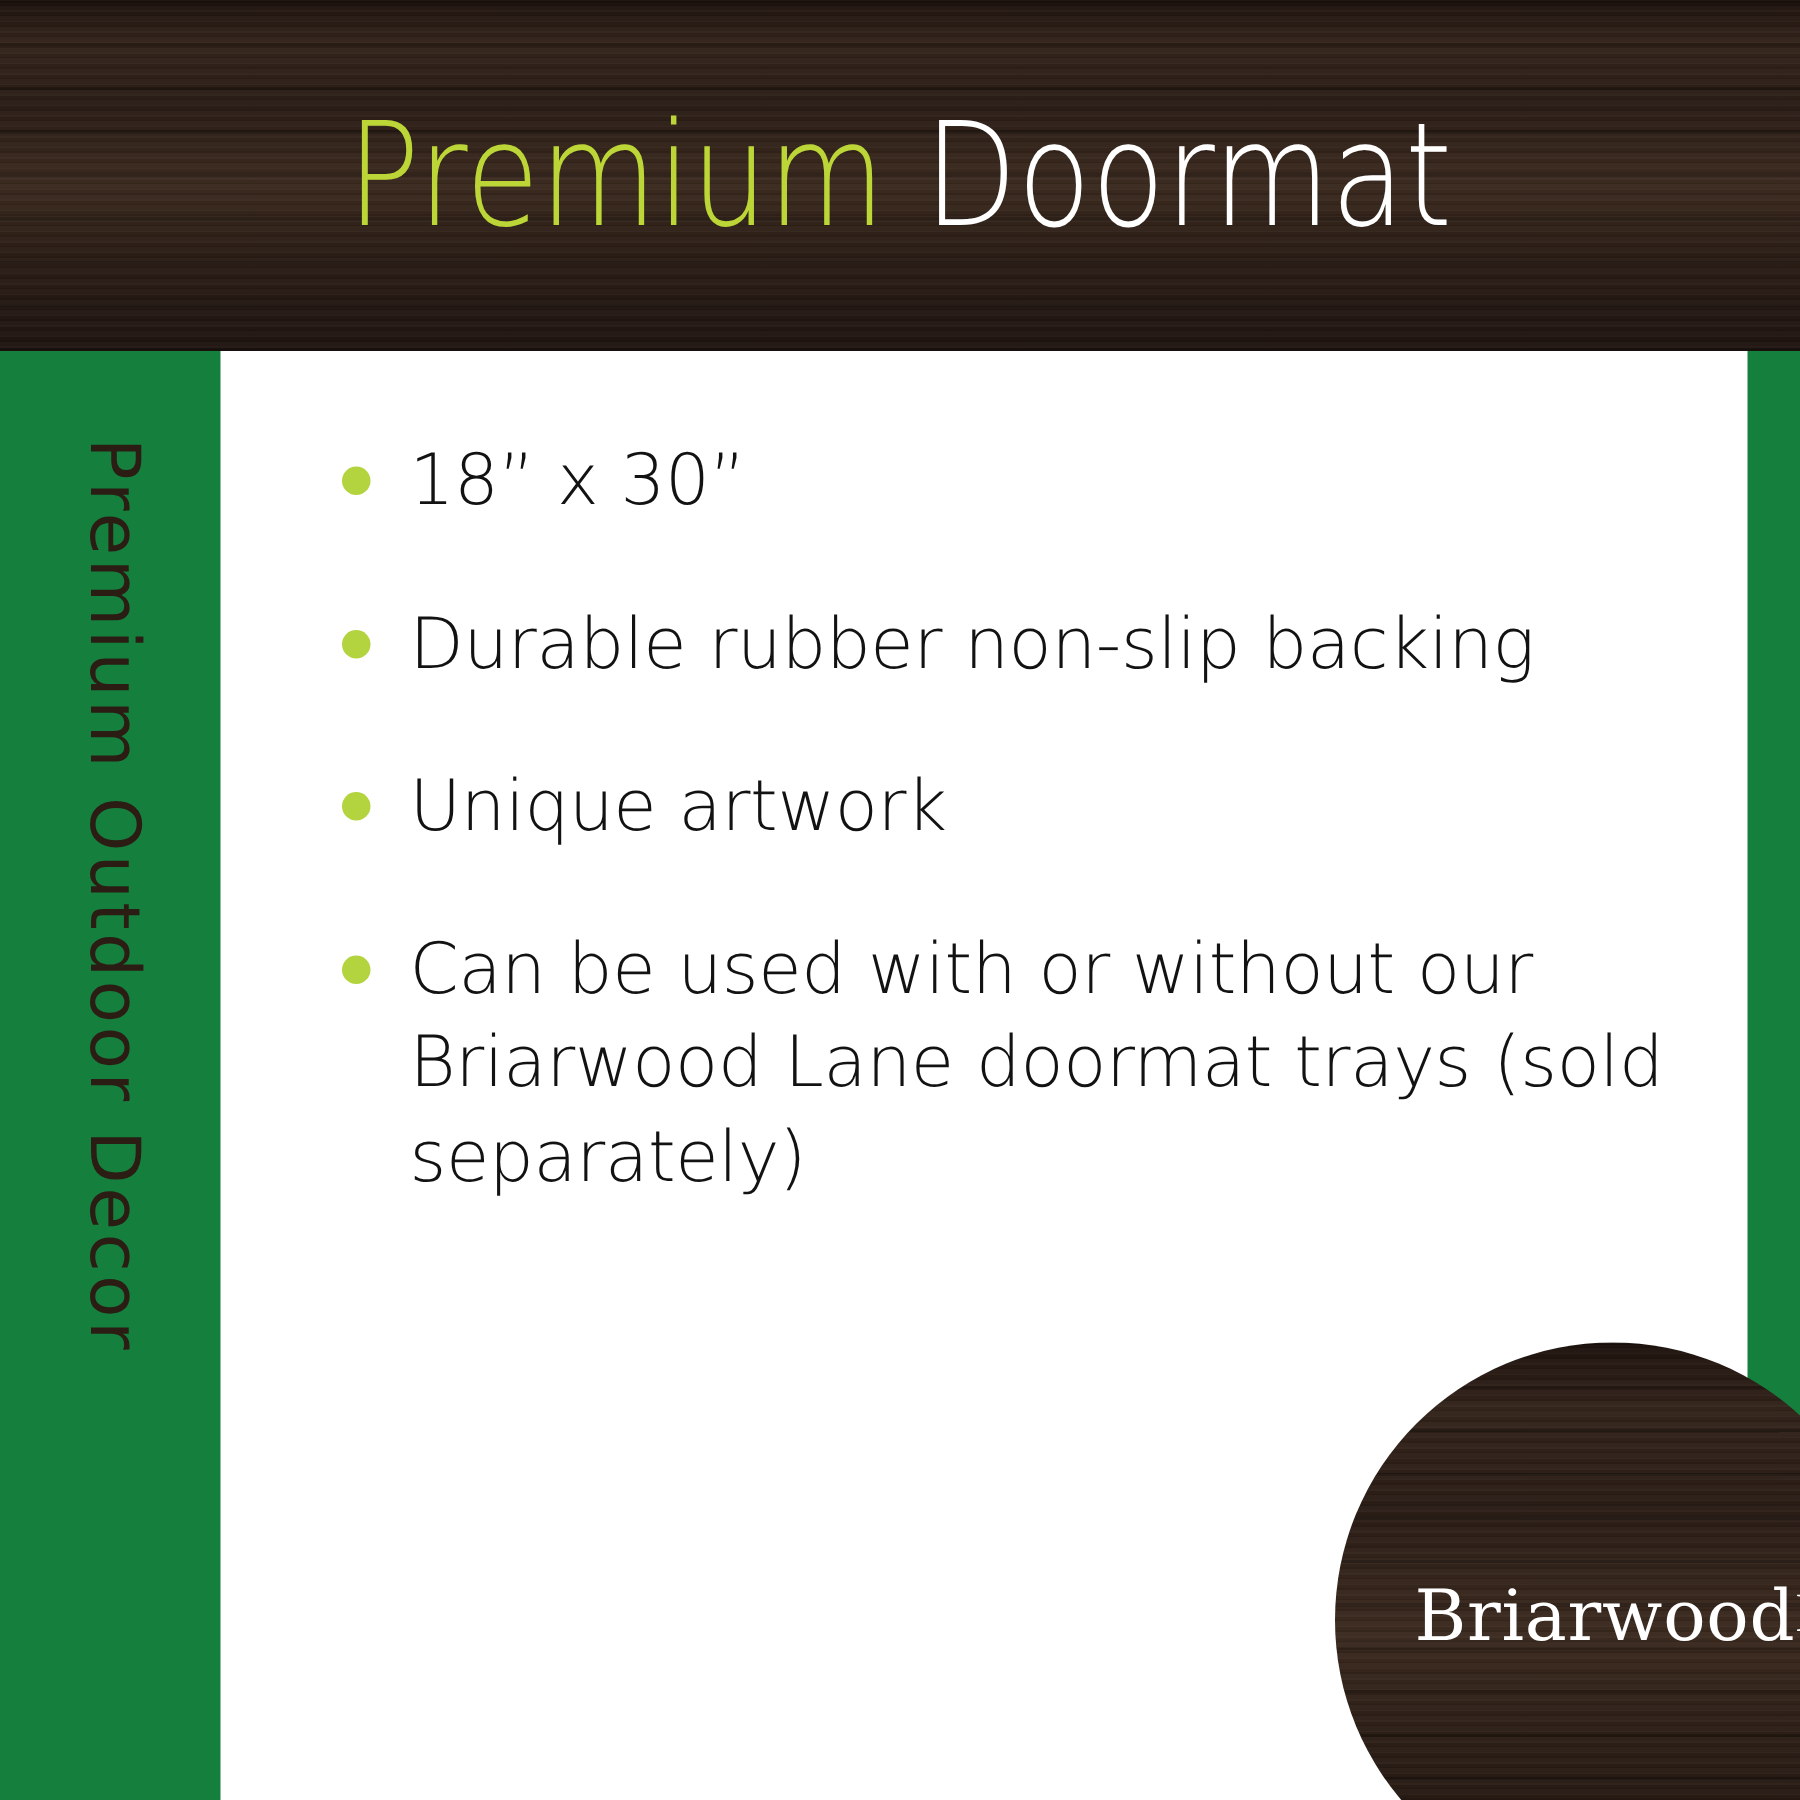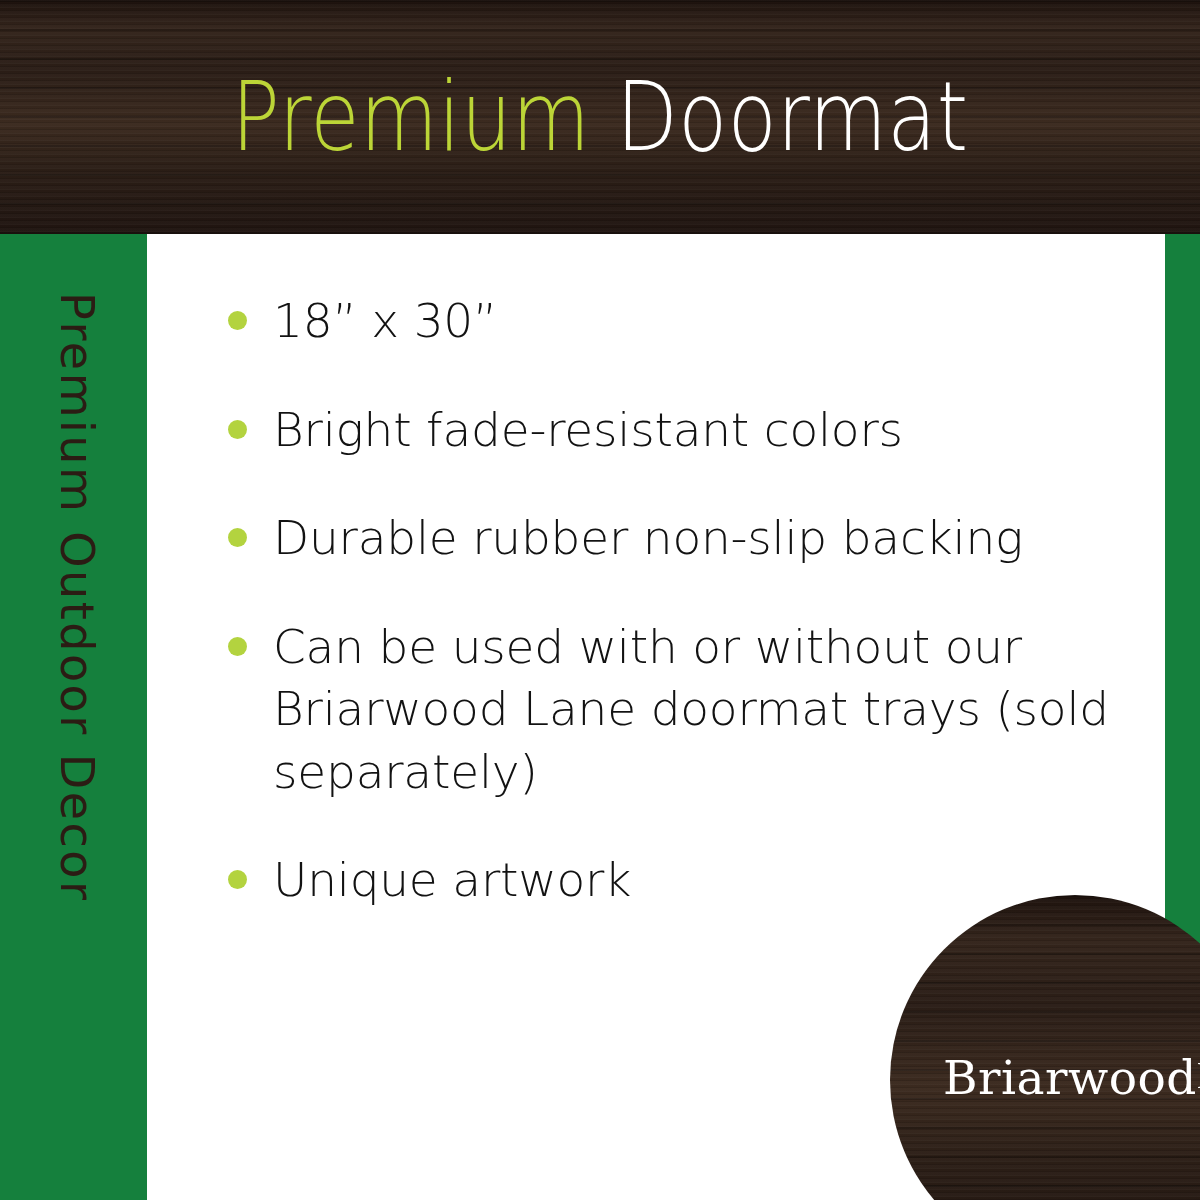--- a/index.html
+++ b/index.html
@@ -223,33 +223,29 @@
   </div>
 
   <div id="card">
     <ul id="features">
       <li class="feature">
         <span class="dot"></span>
         <span class="ftext">18” x 30”</span>
       </li>
       <li class="feature">
         <span class="dot"></span>
-        <span class="ftext">Bright fade-resistant colors</span>
-      </li>
-      <li class="feature">
-        <span class="dot"></span>
         <span class="ftext">Durable rubber non-slip backing</span>
       </li>
       <li class="feature">
         <span class="dot"></span>
+        <span class="ftext">Unique artwork</span>
+      </li>
+      <li class="feature">
+        <span class="dot"></span>
         <span class="ftext">Can be used with or without our Briarwood Lane doormat trays (sold separately)</span>
-      </li>
-      <li class="feature">
-        <span class="dot"></span>
-        <span class="ftext">Unique artwork</span>
       </li>
     </ul>
   </div>
 
   <div id="side-label">
     <div id="side-label-text">Premium Outdoor Decor</div>
   </div>
 
   <div id="logo-badge" class="wood">
     <div id="logo-inner">

